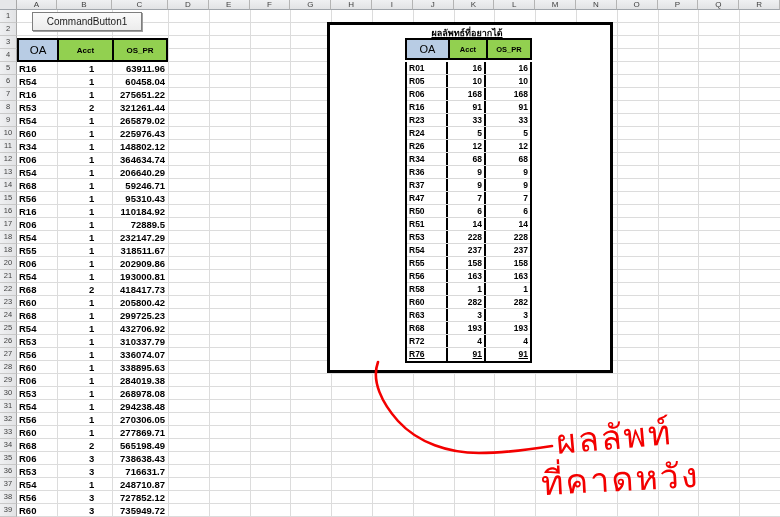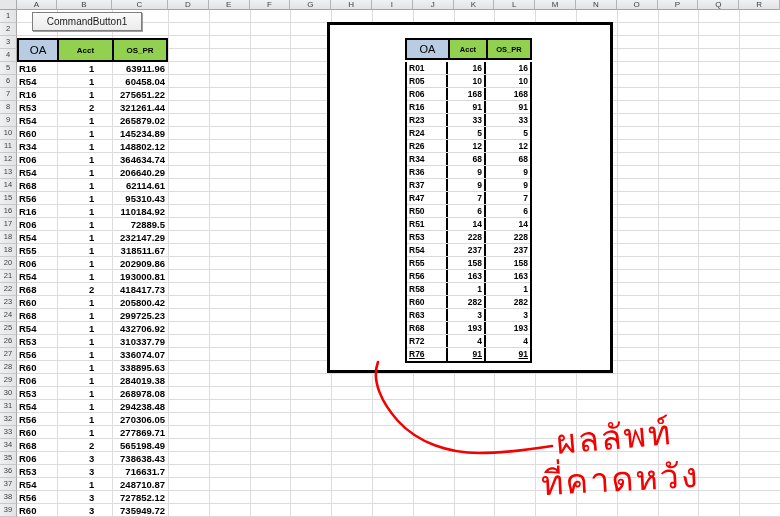--- a/index.html
+++ b/index.html
@@ -203,41 +203,41 @@
         <div class="lt-c lt-c2">321261.44</div>
       </div>
       <div class="lt-row">
         <div class="lt-c lt-c0">R54</div>
         <div class="lt-c lt-c1">1</div>
         <div class="lt-c lt-c2">265879.02</div>
       </div>
       <div class="lt-row">
         <div class="lt-c lt-c0">R60</div>
         <div class="lt-c lt-c1">1</div>
-        <div class="lt-c lt-c2">145234.89</div>
+        <div class="lt-c lt-c2">225976.43</div>
       </div>
       <div class="lt-row">
         <div class="lt-c lt-c0">R34</div>
         <div class="lt-c lt-c1">1</div>
         <div class="lt-c lt-c2">148802.12</div>
       </div>
       <div class="lt-row">
         <div class="lt-c lt-c0">R06</div>
         <div class="lt-c lt-c1">1</div>
         <div class="lt-c lt-c2">364634.74</div>
       </div>
       <div class="lt-row">
         <div class="lt-c lt-c0">R54</div>
         <div class="lt-c lt-c1">1</div>
         <div class="lt-c lt-c2">206640.29</div>
       </div>
       <div class="lt-row">
         <div class="lt-c lt-c0">R68</div>
         <div class="lt-c lt-c1">1</div>
-        <div class="lt-c lt-c2">62114.61</div>
+        <div class="lt-c lt-c2">59246.71</div>
       </div>
       <div class="lt-row">
         <div class="lt-c lt-c0">R56</div>
         <div class="lt-c lt-c1">1</div>
         <div class="lt-c lt-c2">95310.43</div>
       </div>
       <div class="lt-row">
         <div class="lt-c lt-c0">R16</div>
         <div class="lt-c lt-c1">1</div>
         <div class="lt-c lt-c2">110184.92</div>
@@ -353,20 +353,21 @@
         <div class="lt-c lt-c2">727852.12</div>
       </div>
       <div class="lt-row">
         <div class="lt-c lt-c0">R60</div>
         <div class="lt-c lt-c1">3</div>
         <div class="lt-c lt-c2">735949.72</div>
       </div>
     </div>
 
   <div id="result-box">
+    <div id="result-title">ผลลัพทธ์ที่อยากได้</div>
     <div id="result-table">
       <div id="result-header">
           <div class="rth-cell rth-0" style="background: rgb(184, 204, 228);">OA</div>
           <div class="rth-cell rth-1" style="background: rgb(146, 208, 80);">Acct</div>
           <div class="rth-cell rth-2" style="background: rgb(146, 208, 80);">OS_PR</div>
         </div>
       <div id="result-body">
           <div class="rt-row">
             <div class="rt-c rt-c0">R01</div>
             <div class="rt-c rt-c1">16</div>

